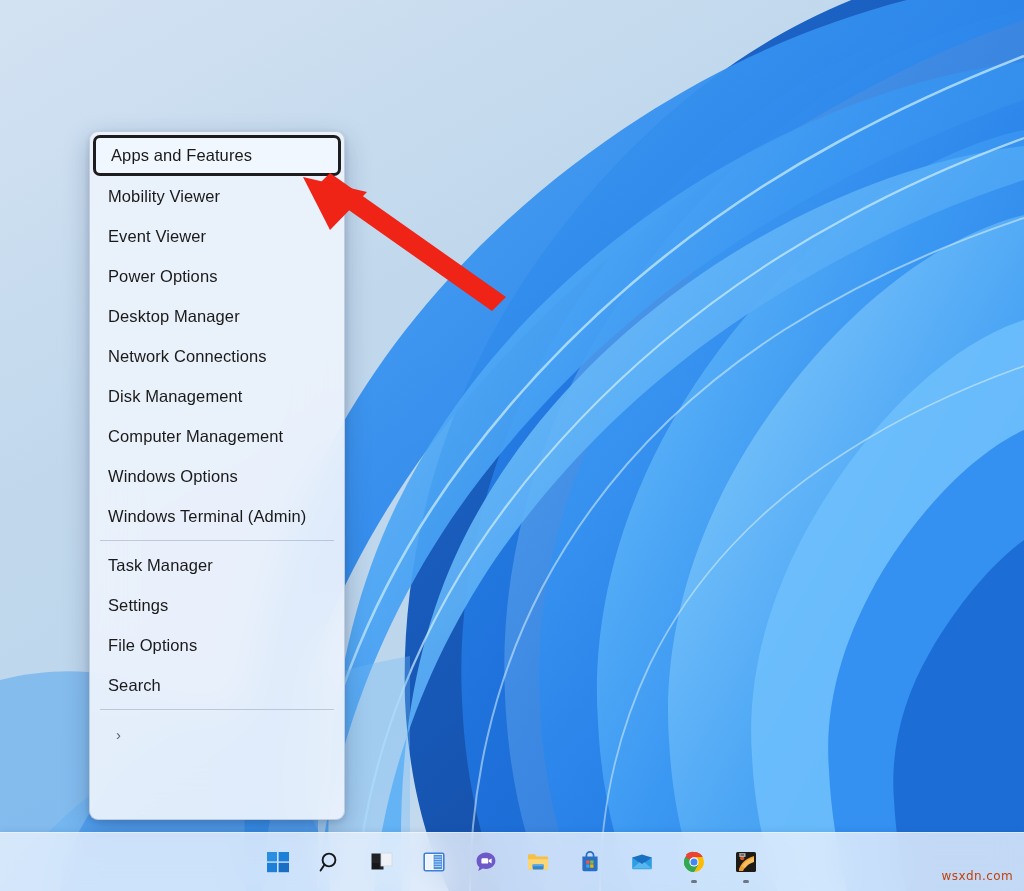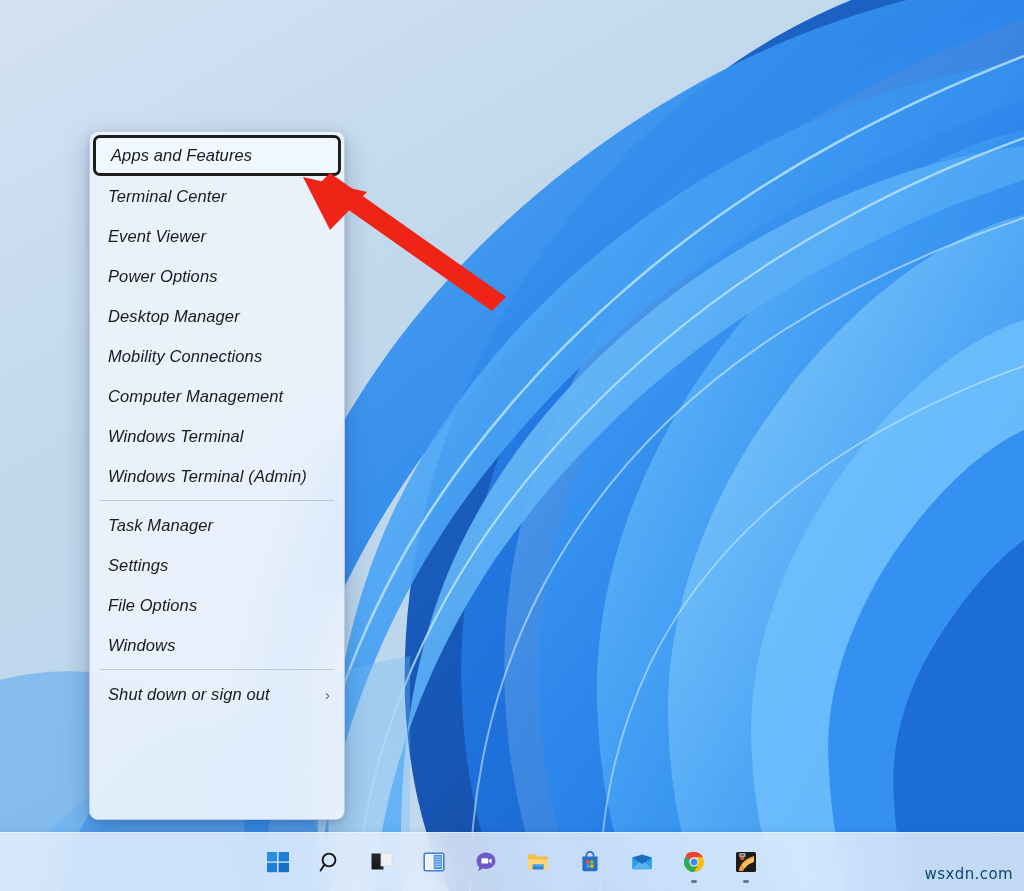--- a/index.html
+++ b/index.html
@@ -84,21 +84,21 @@
     display: flex;
     align-items: center;
     padding: 0 14px 0 18px;
     font-size: 16.5px;
     color: #1a1a1a;
     letter-spacing: 0.1px;
     position: relative;
     cursor: default;
     white-space: nowrap;
   }
-  .menu-item .label { flex: 1 1 auto; font-style: italic; }
+  .menu-item .label { flex: 1 1 auto; }
   .menu-item .chev {
     color: #59606b;
     font-size: 15px;
     line-height: 1;
     margin-left: 8px;
   }
   .menu-sep {
     height: 1px;
     margin: 4px 10px 4px 10px;
     background: rgba(120,138,165,0.38);
@@ -122,22 +122,22 @@
     width: 1024px;
     height: 891px;
     pointer-events: none;
   }
 
   
   #watermark {
     position: absolute;
     right: 11px;
     bottom: 8px;
-    font-size: 15px;
-    color: #0c4a6e;
+    font-size: 12px;
+    color: #c2410c;
     letter-spacing: 0.4px;
     font-family: "DejaVu Sans", sans-serif;
   }
 </style>
 </head>
 <body>
 
 <div id="screen">
 
   <div id="wallpaper">
@@ -212,63 +212,65 @@
       <path d="M60,891 C70,828 110,772 170,734 C218,704 270,690 318,690 L318,891 Z" fill="#2f8cef" opacity="0.5"></path>
     </svg>
   </div>
 
   <div id="context-menu">
 
     <div class="menu-item outlined">
       <span class="label">Apps and Features</span>
     </div>
     <div class="menu-item">
-      <span class="label">Terminal Center</span>
+      <span class="label">Mobility Viewer</span>
     </div>
     <div class="menu-item">
       <span class="label">Event Viewer</span>
     </div>
     <div class="menu-item">
       <span class="label">Power Options</span>
     </div>
     <div class="menu-item">
       <span class="label">Desktop Manager</span>
     </div>
     <div class="menu-item">
-      <span class="label">Mobility Connections</span>
+      <span class="label">Network Connections</span>
+    </div>
+    <div class="menu-item">
+      <span class="label">Disk Management</span>
     </div>
     <div class="menu-item">
       <span class="label">Computer Management</span>
     </div>
     <div class="menu-item">
-      <span class="label">Windows Terminal</span>
+      <span class="label">Windows Options</span>
     </div>
     <div class="menu-item">
       <span class="label">Windows Terminal (Admin)</span>
     </div>
 
     <div class="menu-sep"></div>
 
     <div class="menu-item">
       <span class="label">Task Manager</span>
     </div>
     <div class="menu-item">
       <span class="label">Settings</span>
     </div>
     <div class="menu-item">
       <span class="label">File Options</span>
     </div>
     <div class="menu-item">
-      <span class="label">Windows</span>
+      <span class="label">Search</span>
     </div>
 
     <div class="menu-sep"></div>
 
     <div class="menu-item">
-      <span class="label">Shut down or sign out</span>
       <span class="chev">›</span>
     </div>
   </div>
 
   <svg id="annotation-arrow">
     <g fill="#ef2316">
 
       <path d="M492,311 L506,297 L330,173 L316,187 Z"></path>
 
       <path d="M303,177 L367,192 L330,230 Z"></path>

